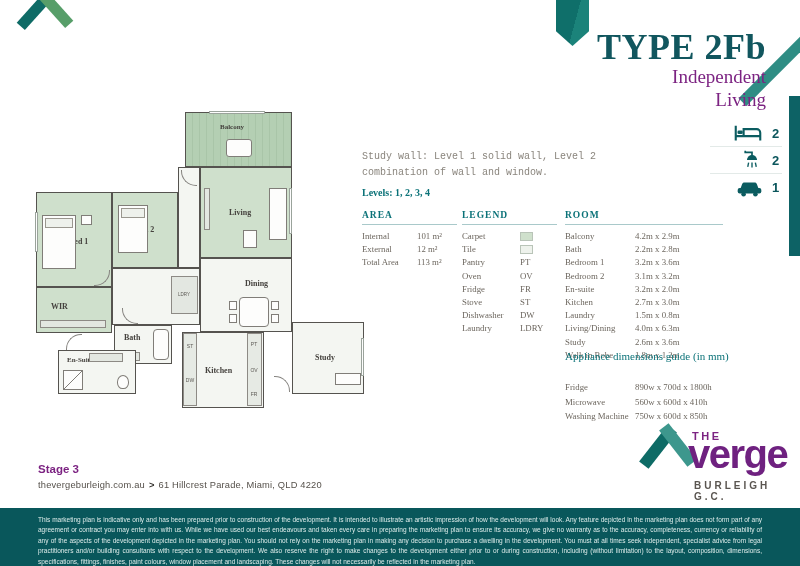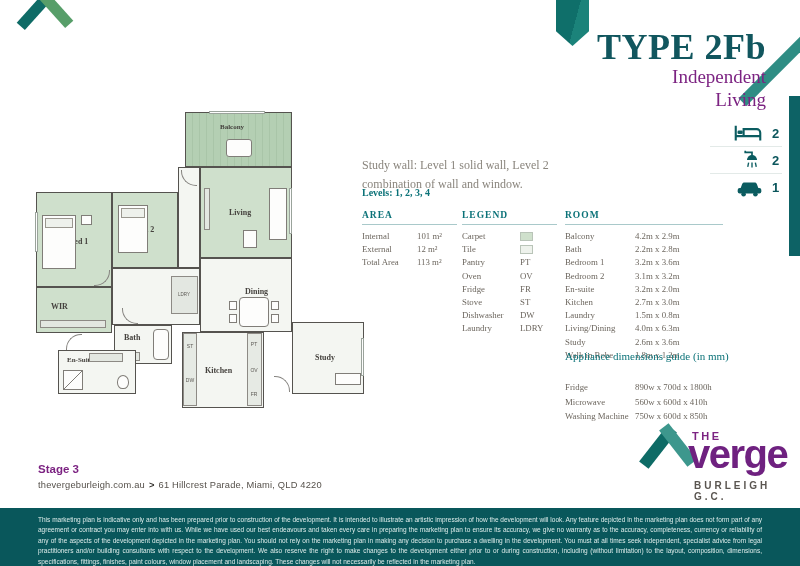--- a/index.html
+++ b/index.html
@@ -23,22 +23,22 @@
              color:#7c2382;line-height:1.2;}
 
   
   .stats{position:absolute;right:18px;top:120px;width:72px;}
   .stat-row{display:flex;align-items:center;justify-content:flex-end;gap:9px;height:26px;}
   .stat-row + .stat-row{border-top:1px solid #e3eae8;}
   .scount{font-size:13px;font-weight:700;color:#0b565c;width:10px;font-family:"Liberation Sans",sans-serif;}
   .sicon{display:block;}
 
   
-  .study-note{position:absolute;left:362px;top:156px;width:240px;font-size:12px;
-              color:#8a857d;line-height:1.55;}
+  .study-note{position:absolute;left:362px;top:149px;width:240px;font-size:10px;
+              color:#8a857d;line-height:1.55;font-family:Liberation Mono, monospace;}
   .levels{position:absolute;left:362px;top:187px;font-size:10px;font-weight:700;color:#0b7278;}
 
   
   .col{position:absolute;top:210px;}
   .col-area{left:362px;width:95px;}
   .col-legend{left:462px;width:95px;}
   .col-room{left:565px;width:158px;}
   .col-appl{position:absolute;left:565px;top:350px;width:190px;}
   .col-heading{font-size:9.5px;font-weight:700;letter-spacing:1px;color:#0b7278;
                padding-bottom:4px;border-bottom:1px solid #a9c9ca;margin-bottom:5px;}
@@ -292,21 +292,21 @@
       <div class="furn-strip" style="left:3px;top:32px;width:66px;height:8px;"></div>
     </div>
 
     <div class="room tile-w" style="left:84px;top:164px;width:88px;height:57px;">
       <div class="furn-strip" style="left:58px;top:7px;width:27px;height:38px;">
         <span class="mk" style="left:5px;top:15px;font-size:4.5px;">LDRY</span>
       </div>
     </div>
 
     <div class="room tile-w" style="left:172px;top:154px;width:92px;height:74px;">
-      <span class="rlabel" style="left:44px;top:28px;">Dining</span>
+      <span class="rlabel" style="left:44px;top:20px;">Dining</span>
       <div class="furn" style="left:38px;top:38px;width:30px;height:30px;border-radius:4px;"></div>
       <div class="furn" style="left:28px;top:42px;width:8px;height:9px;"></div>
       <div class="furn" style="left:28px;top:55px;width:8px;height:9px;"></div>
       <div class="furn" style="left:70px;top:42px;width:8px;height:9px;"></div>
       <div class="furn" style="left:70px;top:55px;width:8px;height:9px;"></div>
     </div>
 
     <div class="room tile-w" style="left:86px;top:221px;width:58px;height:39px;">
       <span class="rlabel" style="left:9px;top:7px;">Bath</span>
       <div class="furn" style="left:38px;top:3px;width:16px;height:31px;border-radius:4px;"></div>

